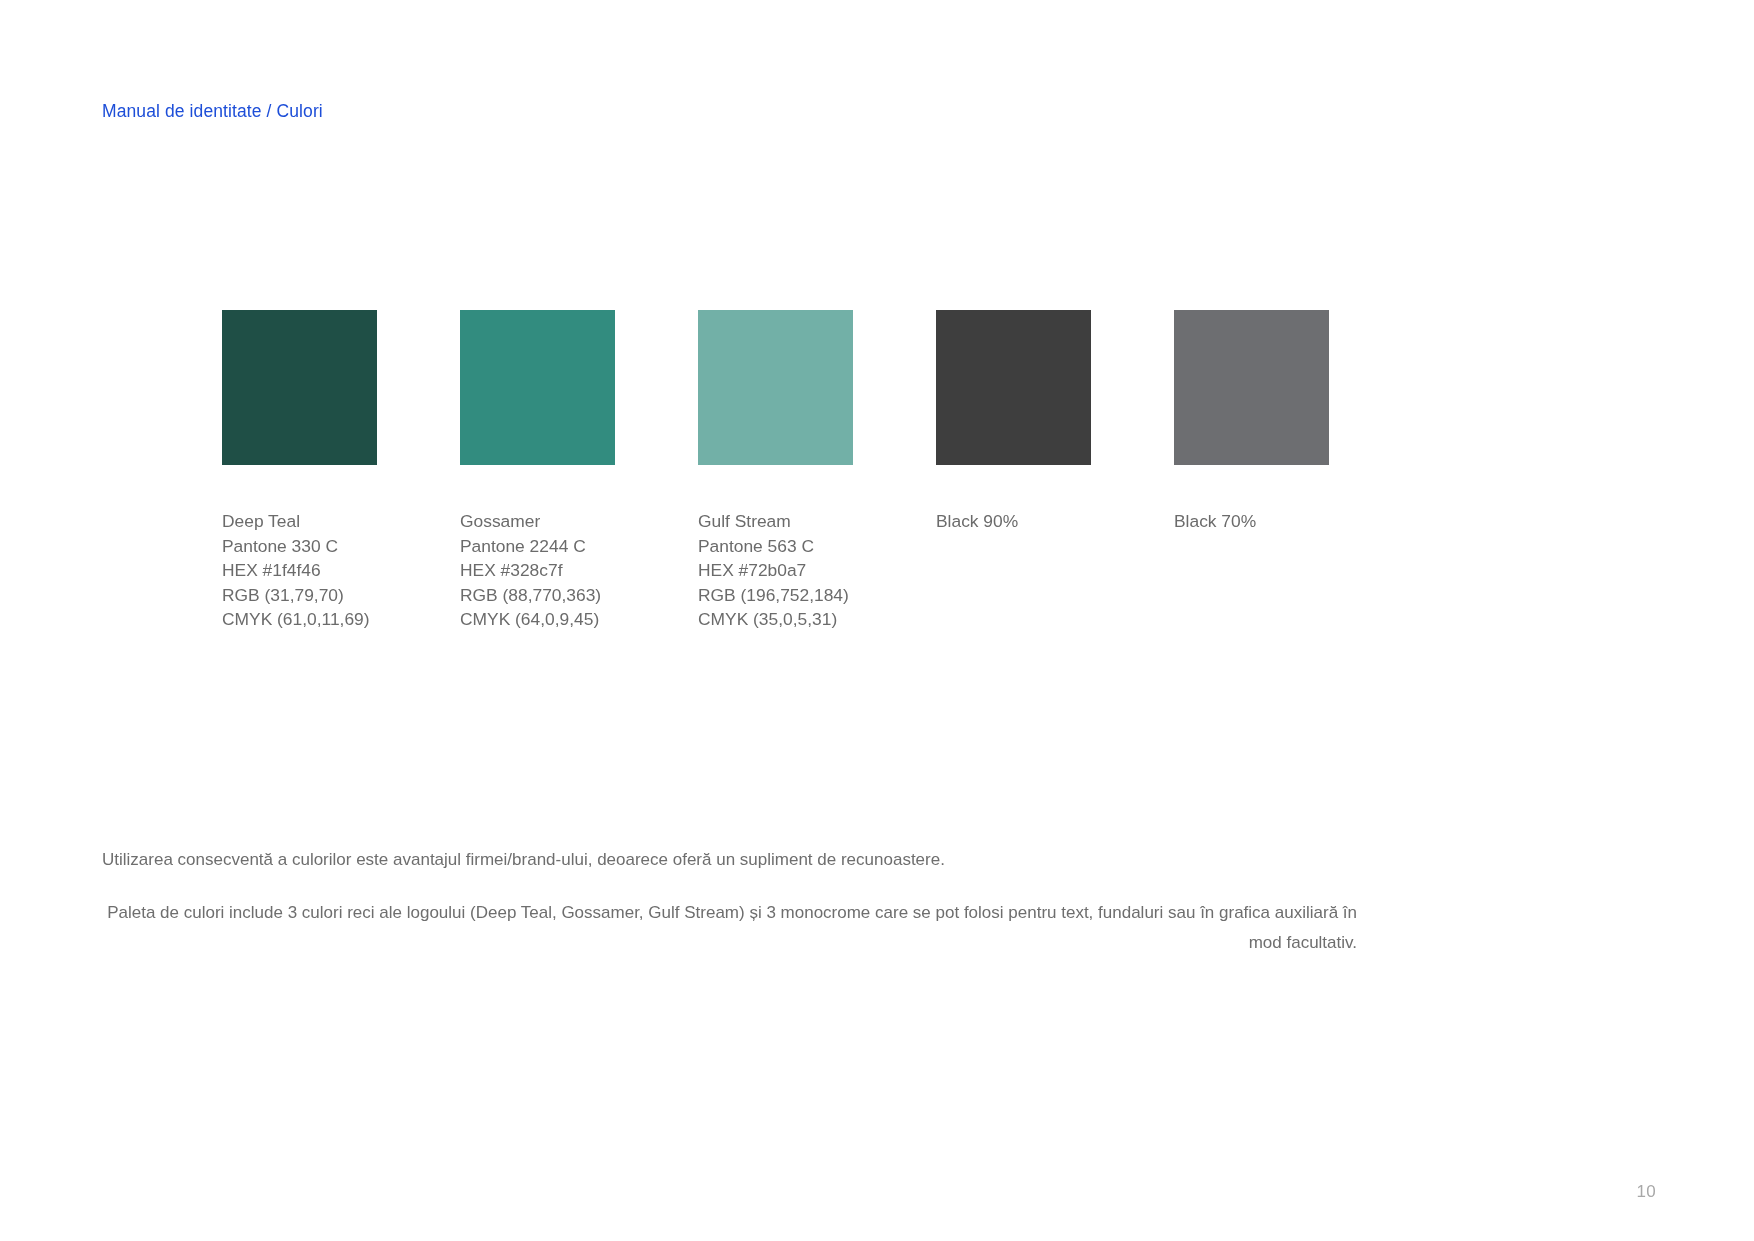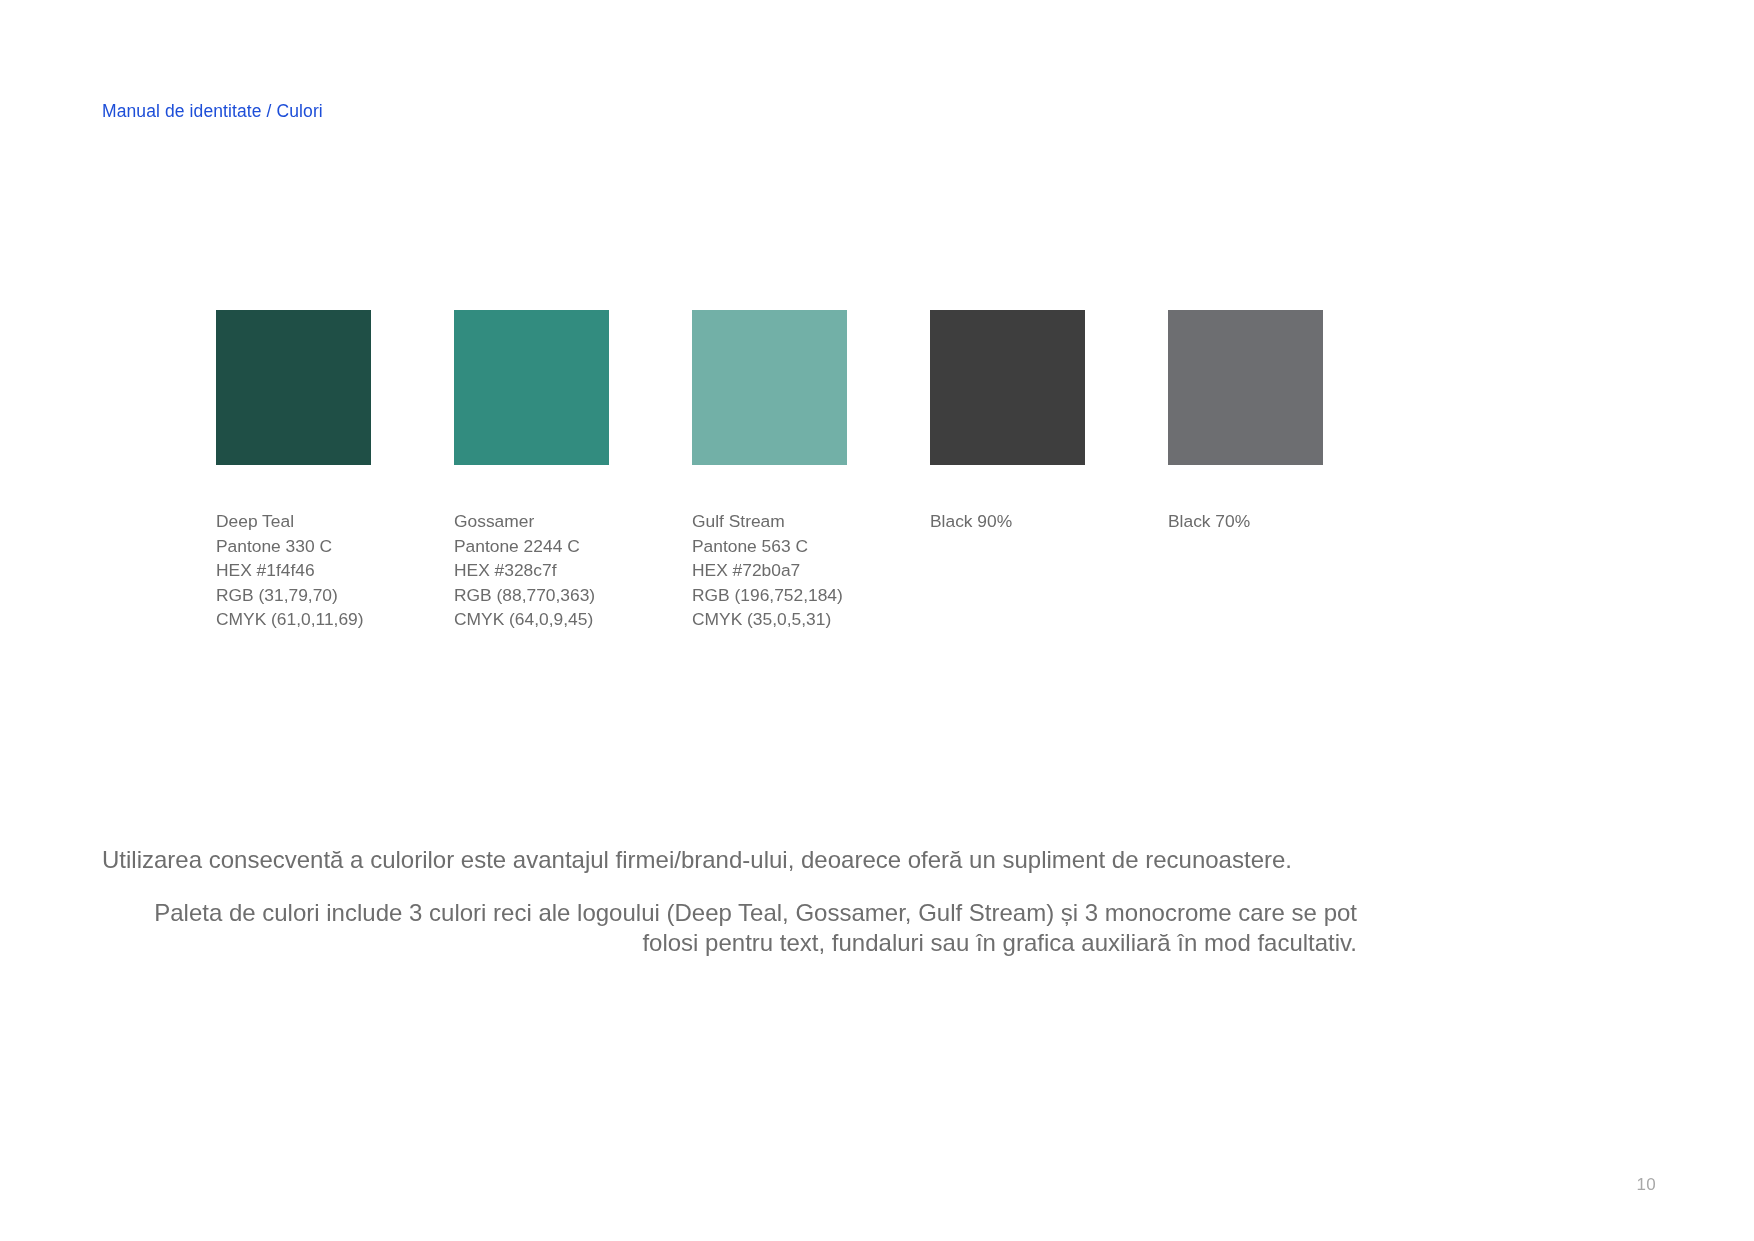--- a/index.html
+++ b/index.html
@@ -30,21 +30,21 @@
     font-size: 17.5px;
     line-height: 1.3;
     color: #1d4ed8;
     letter-spacing: 0.1px;
     white-space: nowrap;
   }
 
   
   .swatch-grid {
     position: absolute;
-    left: 216px;
+    left: 222px;
     top: 310px;
     display: flex;
     flex-direction: row;
     gap: 83px;
   }
   .swatch-col {
     width: 155px;
     display: flex;
     flex-direction: column;
   }
@@ -74,33 +74,33 @@
   }
   .section-title {
     font-size: 25.5px;
     line-height: 1.2;
     color: #6b6b6b;
     letter-spacing: 0.35px;
     font-weight: 400;
     margin: 0 0 42px 0;
   }
   .section-para {
-    font-size: 24px;
+    font-size: 17px;
     line-height: 30px;
     color: #6e6e6e;
     margin: 0 0 23px 0;
     max-width: 1255px;
   }
   .section-para:last-child { margin-bottom: 0; text-align: right; }
 
   
   .page-number {
     position: absolute;
     right: 98px;
-    bottom: 46px;
+    bottom: 39px;
     font-size: 17px;
     color: #a8a8a8;
     letter-spacing: 0.3px;
   }
 </style>
 </head>
 <body>
 
 <div class="page">
 

